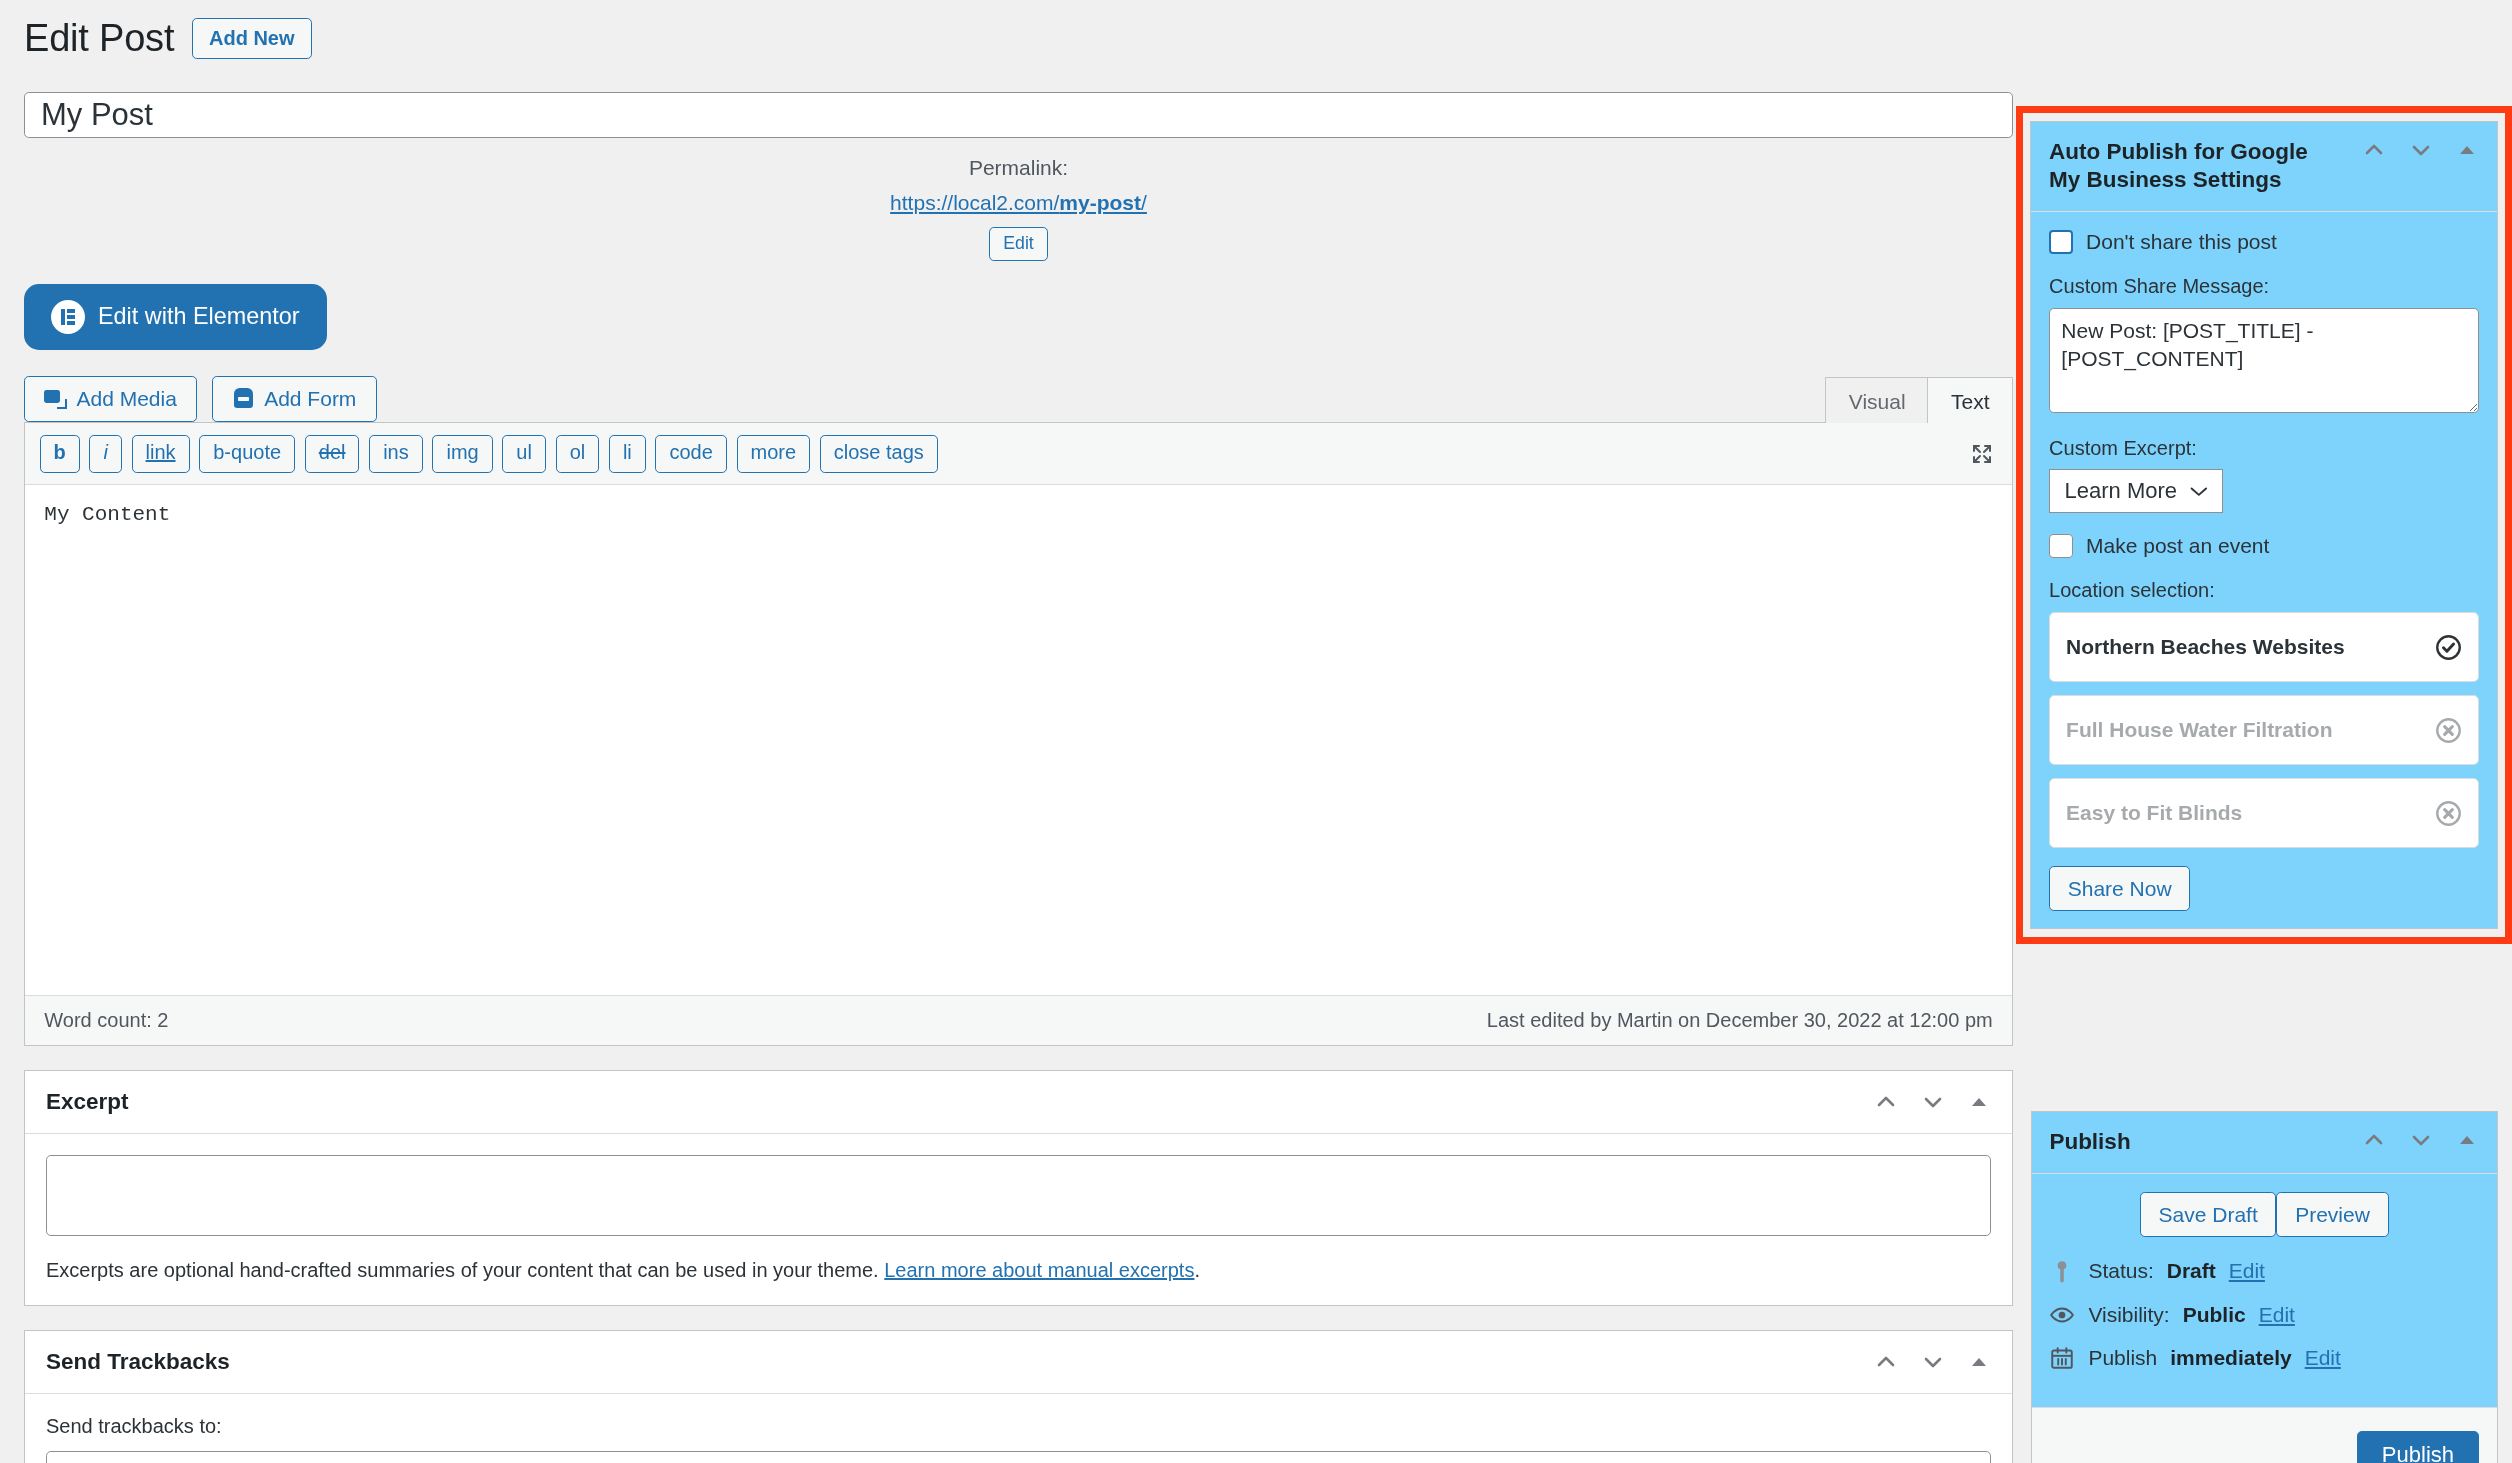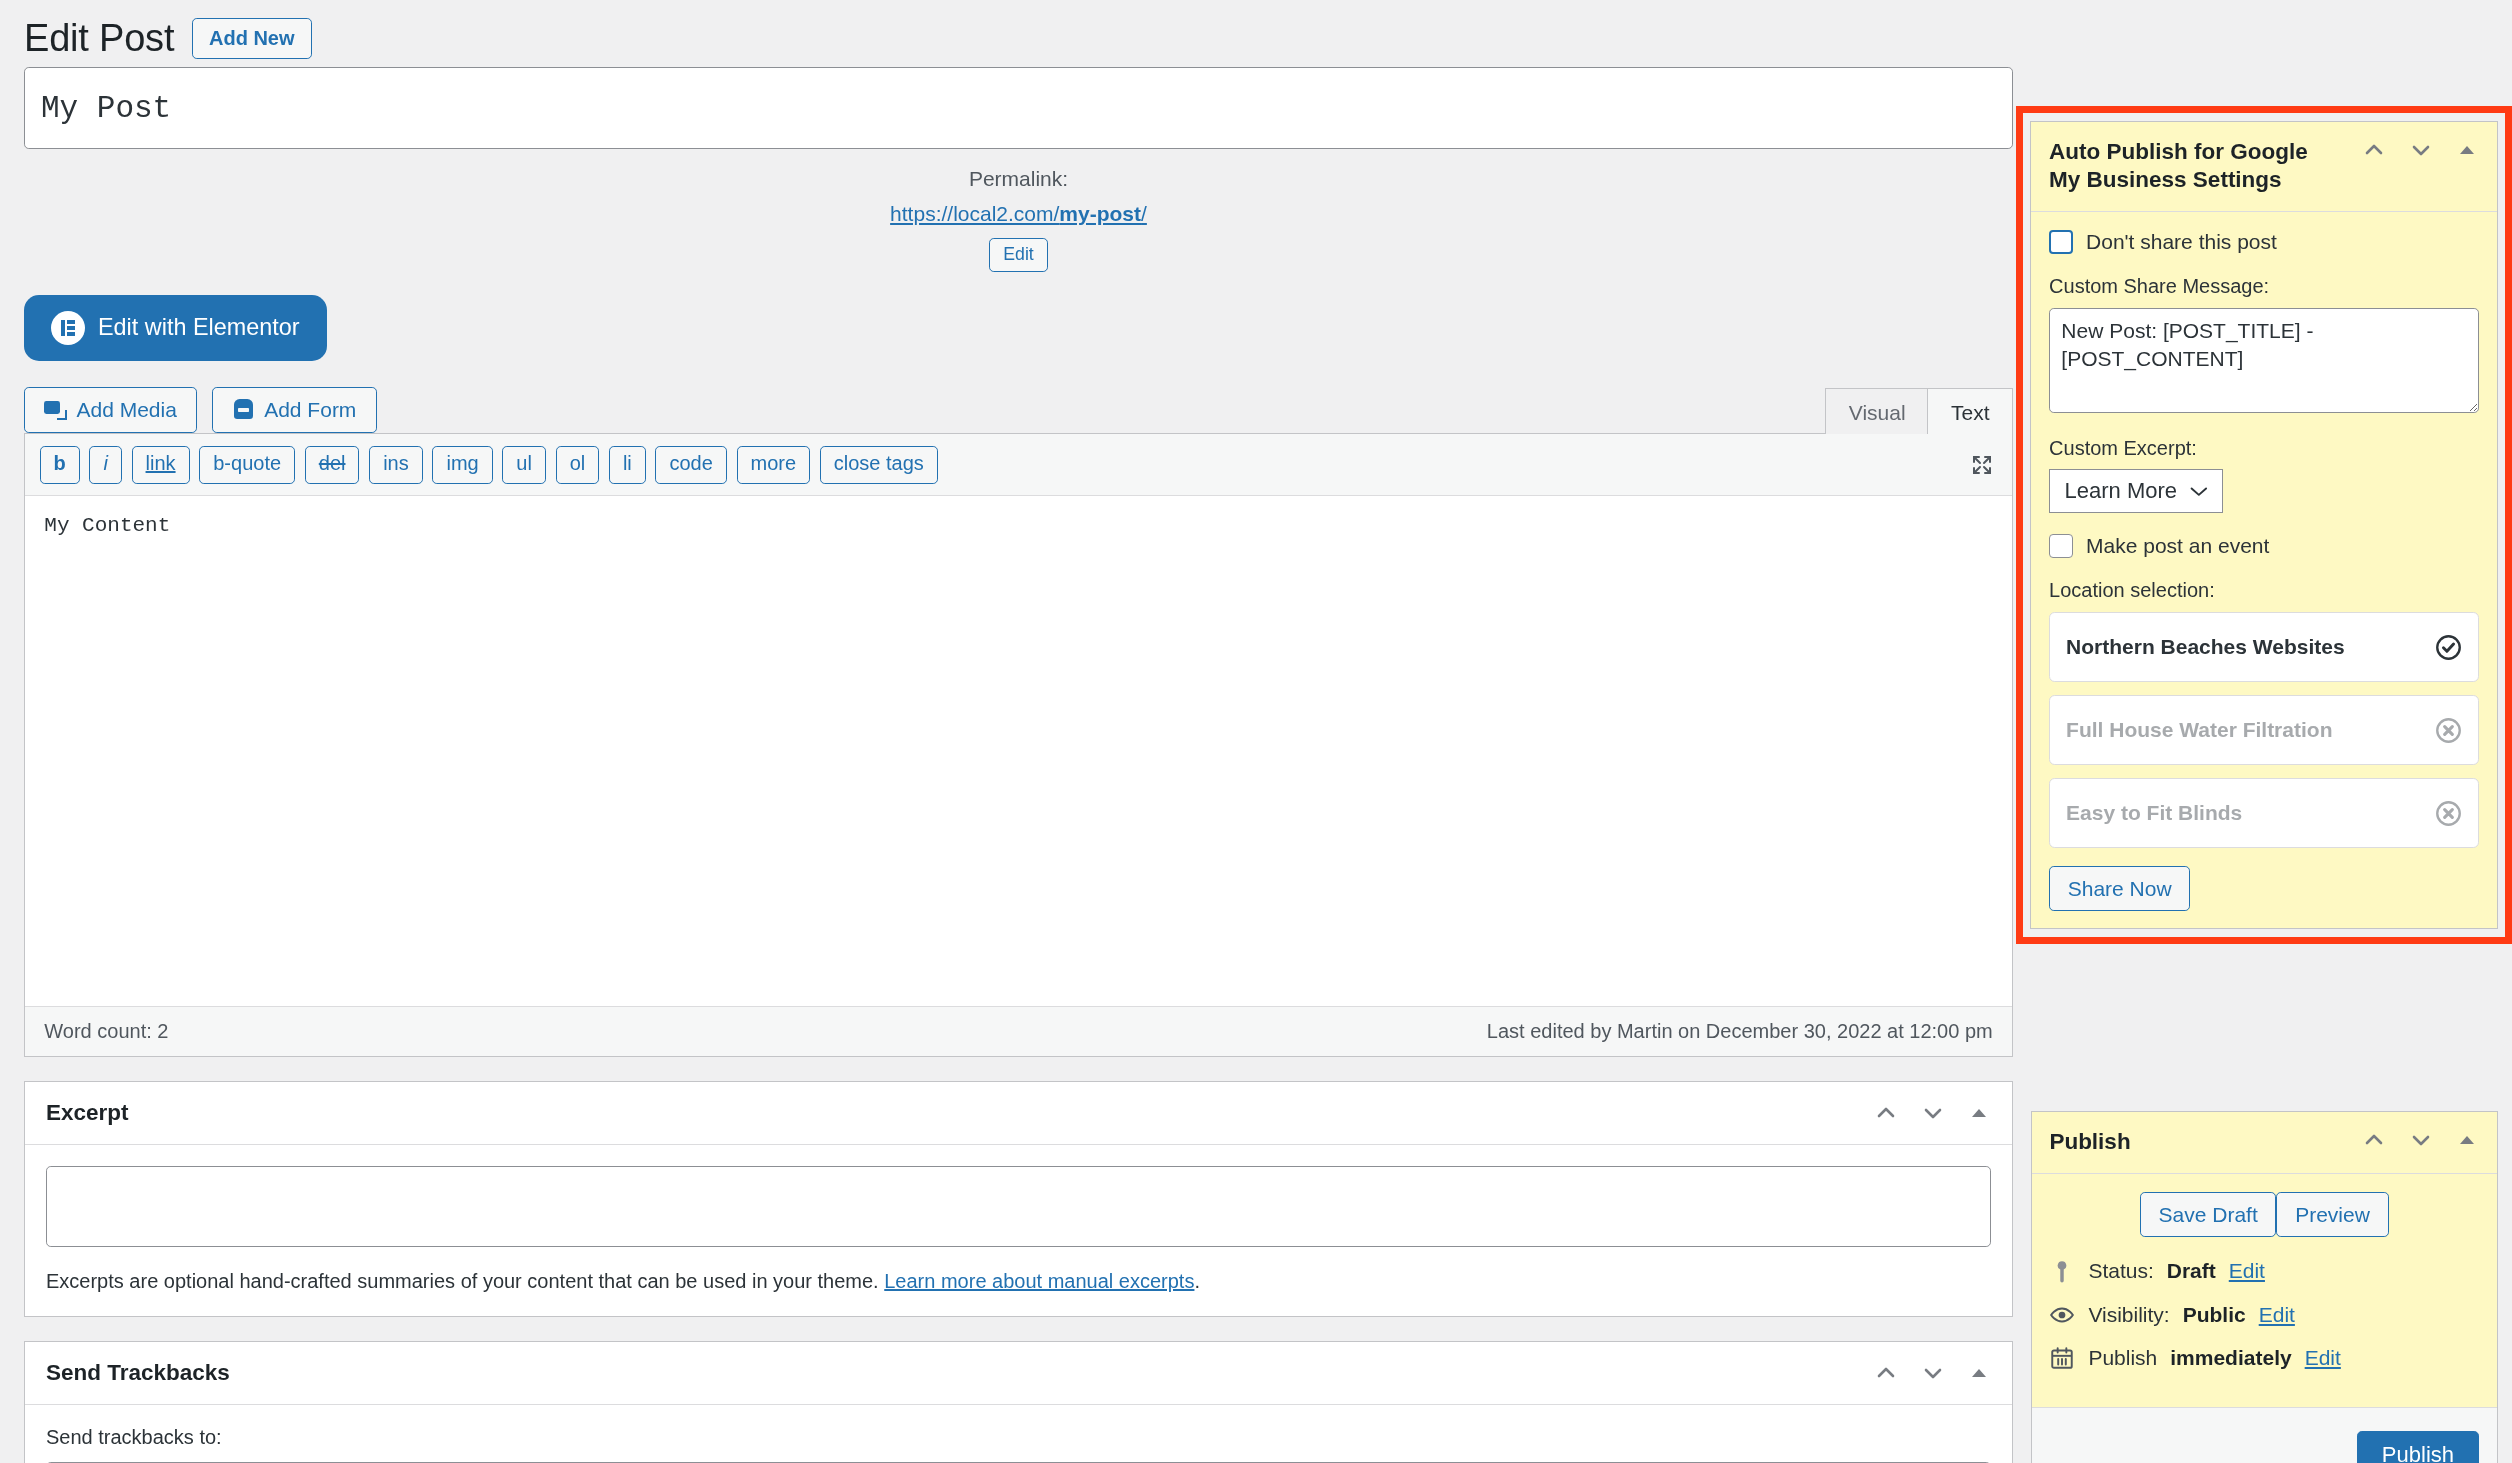--- a/index.html
+++ b/index.html
@@ -66,29 +66,29 @@
     flex: 0 0 467px;
     margin-left: 17.7px;
     padding-top: 47px;
     position: relative;
   }
 
   
   .title-input {
     width: 100%;
     box-sizing: border-box;
-    height: 82px;
+    height: 46px;
     font-size: 31px;
-    font-family: Liberation Mono, monospace;
+    font-family: Liberation Sans, sans-serif;
     color: #2c3338;
     background: #fff;
     border: 1.6px solid #8c8f94;
     border-radius: 4.8px;
     padding: 4.8px 16px;
-    margin-top: 8px;
+    margin-top: 33px;
     outline: none;
   }
 
   
   .permalink-row {
     display: flex;
     align-items: center;
     gap: 11.3px;
     margin-top: 17.7px;
     font-size: 21px;
@@ -387,21 +387,21 @@
     border-radius: 4.8px;
     background: #fff;
     font-family: "Liberation Sans", sans-serif;
     font-size: 20px;
     padding: 4.8px 11.3px;
     outline: none;
   }
 
   
   .side-panel {
-    background: #fef9c3;
+    background: #7dd3fc;
     border: 1.6px solid #c3c4c7;
   }
   .side-panel-head {
     display: flex;
     align-items: flex-start;
     justify-content: space-between;
     padding: 16px 17.7px;
     border-bottom: 1.6px solid #dcdcde;
     gap: 8px;
   }

